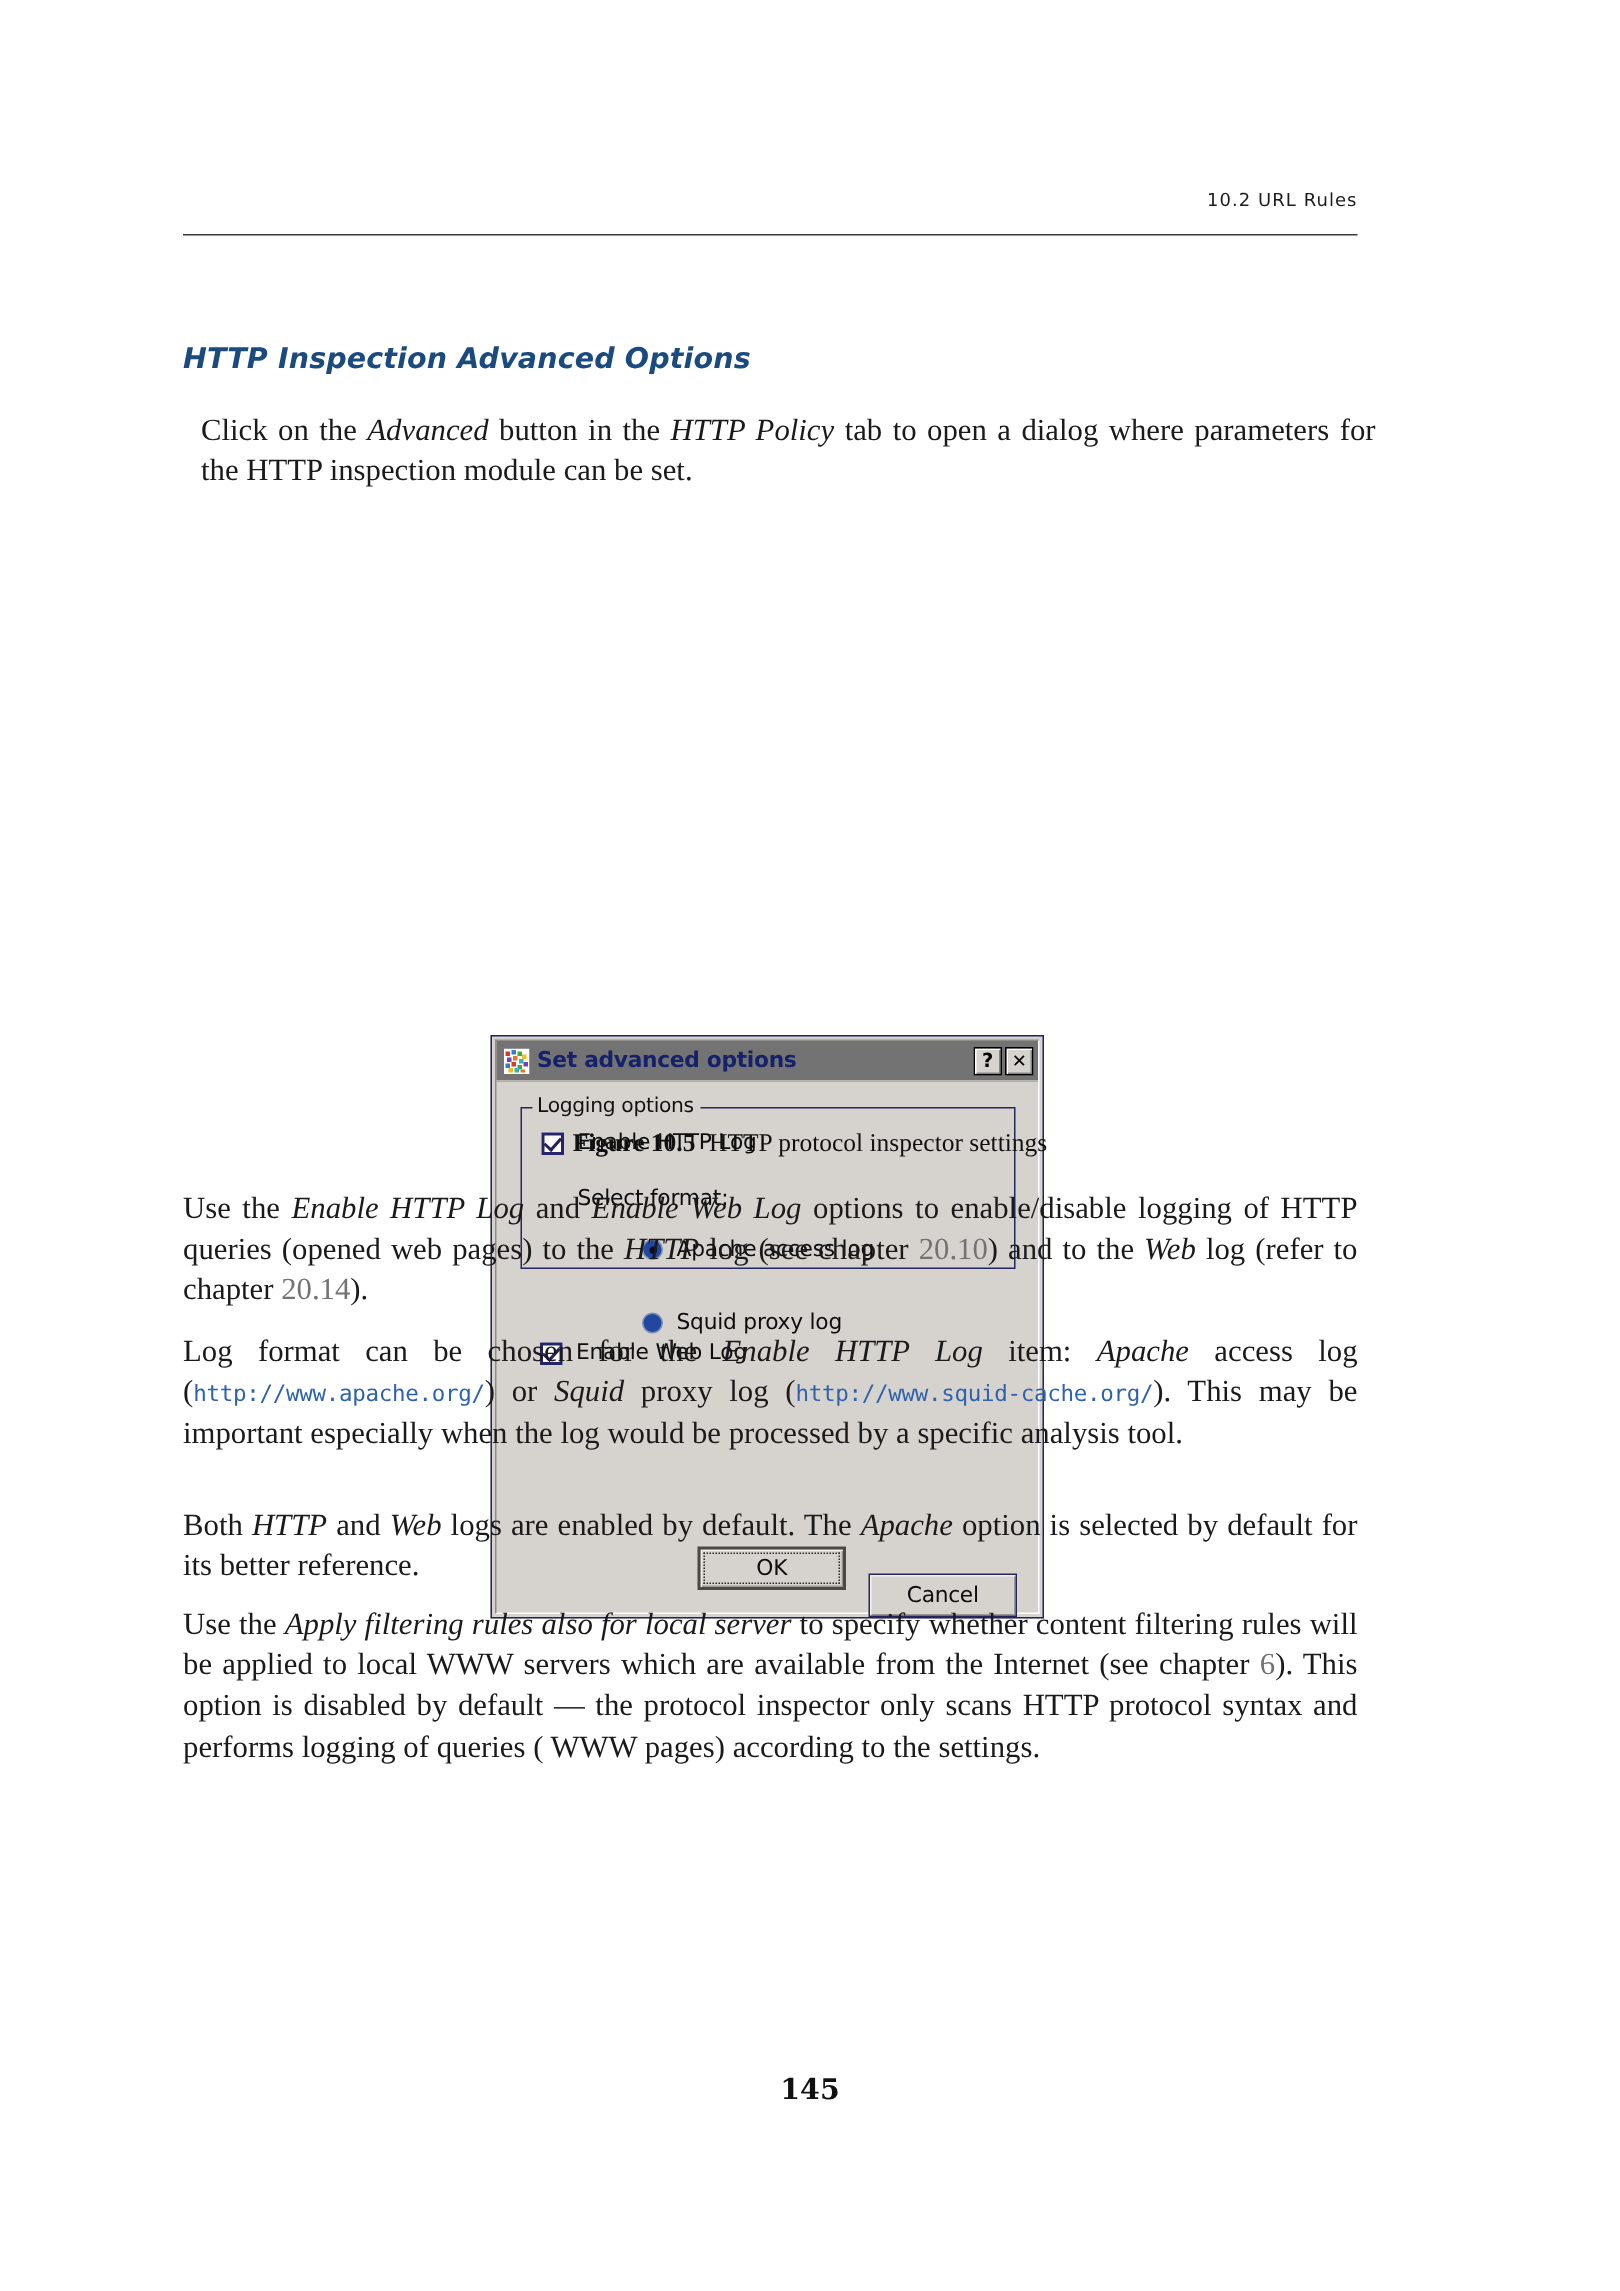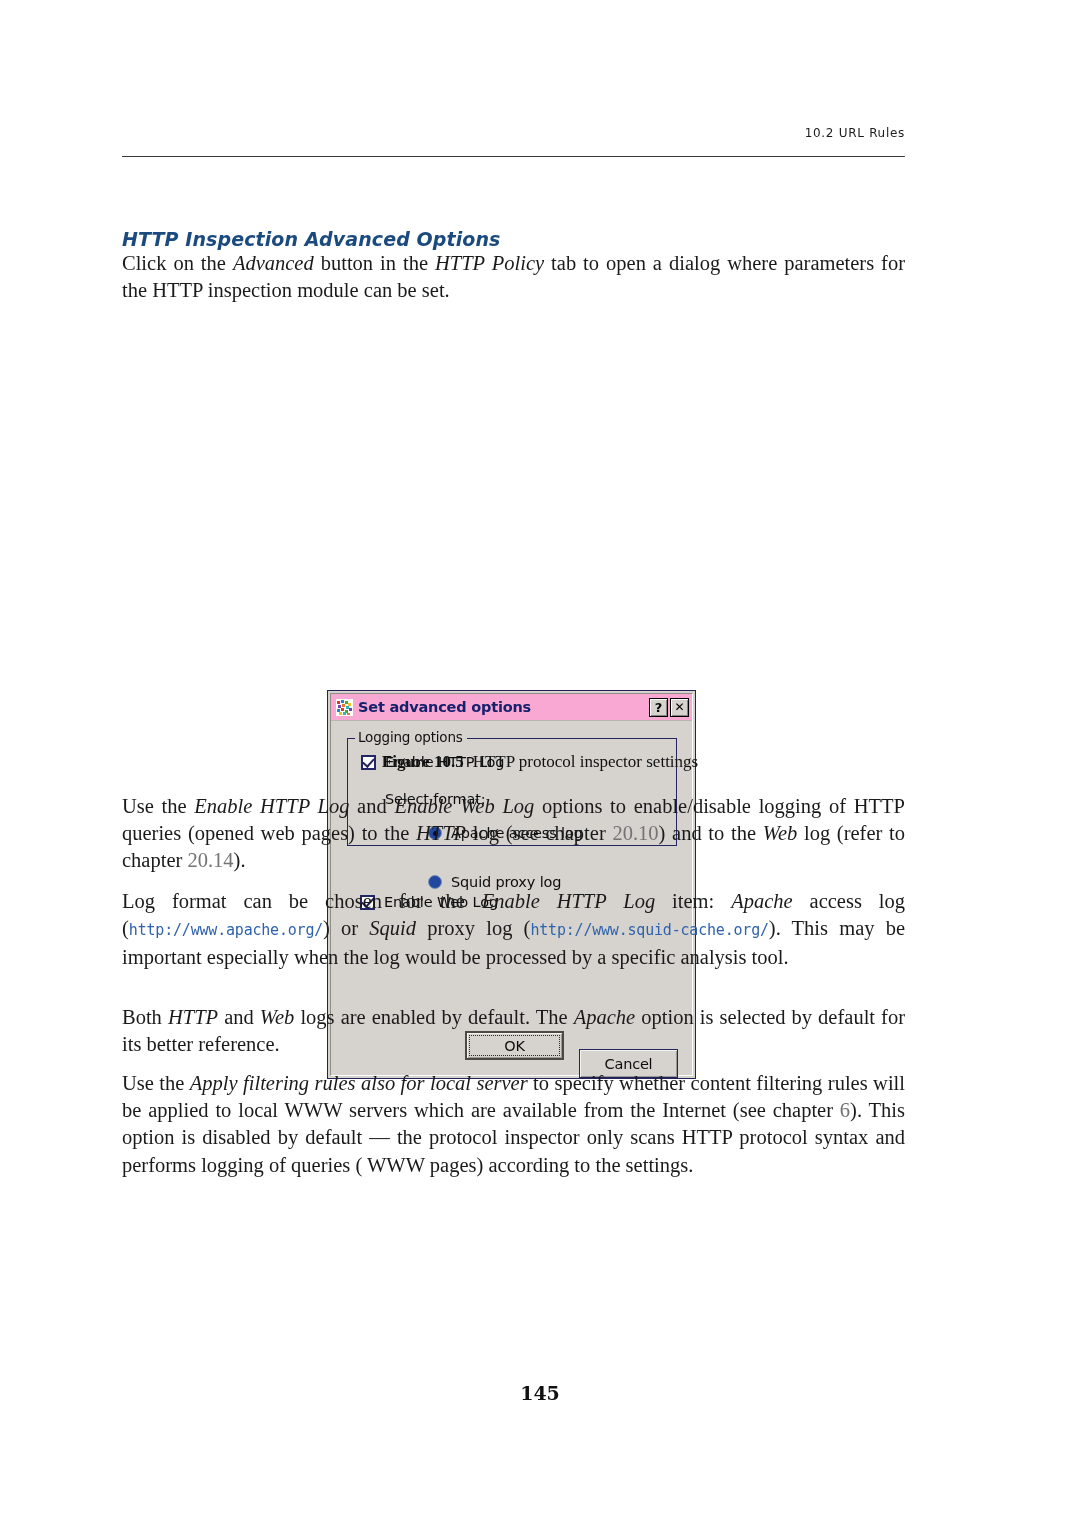--- a/index.html
+++ b/index.html
@@ -120,21 +120,21 @@
     border: 1px solid #8f8d88;
     border-right-color: #ffffff;
     border-bottom-color: #ffffff;
     box-sizing: border-box;
   }
   .titlebar {
     position: absolute;
     left: 3px; top: 3px;
     width: 361px;
     height: 27px;
-    background: #f9a8d4;
+    background: #737373;
     display: flex;
     align-items: center;
     box-sizing: border-box;
     padding: 0 3px 0 5px;
     border-bottom: 1px solid #b9b6b1;
   }
   .tb-icon {
     width: 17px; height: 17px;
     margin-right: 5px;
     position: relative;
@@ -280,21 +280,21 @@
 
 <div class="page">
 
   <div class="running-head">10.2  URL Rules</div>
   <div class="head-rule"></div>
 
   <div class="col" style="top:228px;">
     <h2 class="subhead">HTTP Inspection Advanced Options</h2>
   </div>
 
-  <div class="col" style="top:250px;">
+  <div class="col" style="top:274px;margin-left:12px;">
     <p class="body lastline-left"><span>Click on the </span><i>Advanced</i><span> button in the </span><i>HTTP Policy</i><span> tab to open a dialog where parameters for the HTTP inspection module can be set.</span></p>
   </div>
 
   <div class="figure-wrap">
     <div class="dialog">
       <div class="dlg-inner"></div>
 
       <div class="titlebar">
         <span class="tb-icon">
           <svg width="17" height="17" viewBox="0 0 17 17">

